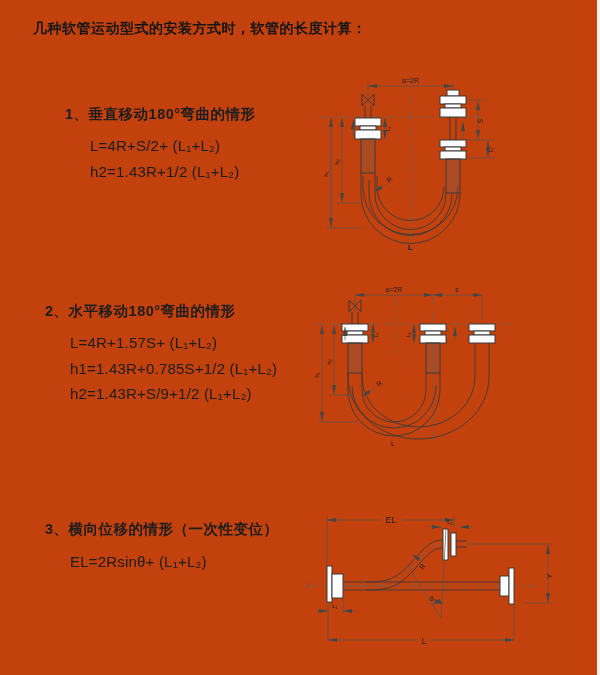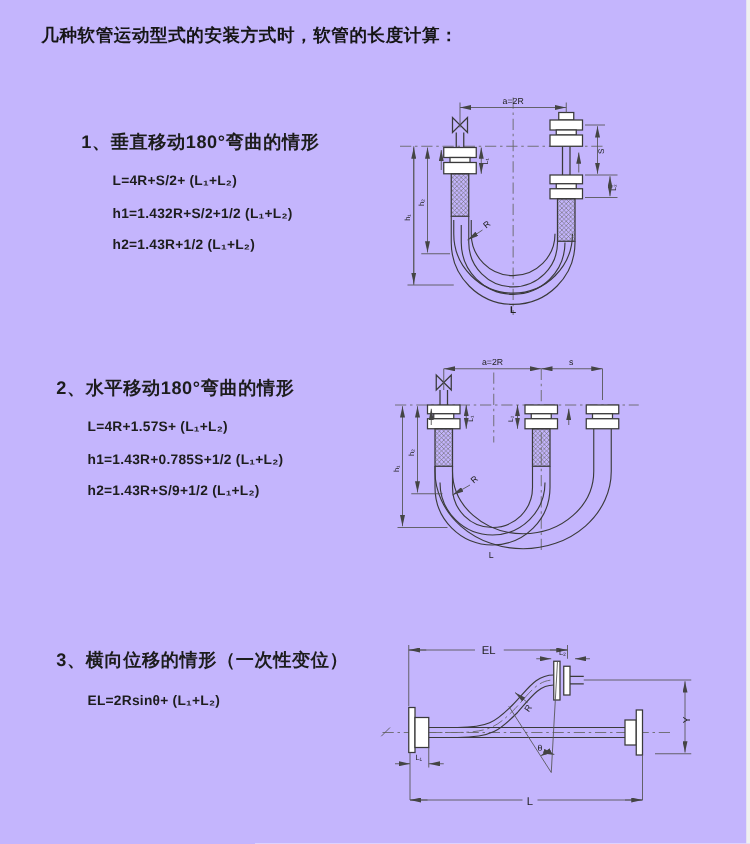--- a/index.html
+++ b/index.html
@@ -1,32 +1,32 @@
 <!DOCTYPE html>
 <html><head>
 <meta charset="utf-8">
 <style>
   html,body{margin:0;padding:0;background:#fff;}
   .page{
-    position:relative;width:600px;height:675px;background:#c4b5fd;
+    position:relative;width:600px;height:675px;background:#c2410c;
     font-family:"Liberation Sans","DejaVu Sans",sans-serif;color:#222;
     overflow:hidden;
   }
   .page::after{content:"";position:absolute;top:0;right:0;width:3px;height:675px;background:#f0f0f0;}
   .doc-title{
     position:absolute;left:33px;top:20px;font-size:14px;font-weight:700;
     color:#161616;letter-spacing:.5px;white-space:nowrap;
   }
   .section{position:absolute;left:45px;}
   .sec-1{top:104px;margin-left:20px;}
   .sec-2{top:301px;}
   .sec-3{top:519px;}
   .sec-heading{font-size:14.5px;font-weight:700;color:#1d1d1d;line-height:20px;letter-spacing:.5px;white-space:nowrap;}
   .formulas{margin:9px 0 0 25px;}
-  .formula{font-size:11px;line-height:25.5px;color:#1d1d1d;white-space:nowrap;letter-spacing:.2px;font-weight:bold;}
+  .formula{font-size:15px;line-height:25.5px;color:#1d1d1d;white-space:nowrap;letter-spacing:.2px;}
   .sec-3 .formula{line-height:27px;}
   .diagram{position:absolute;}
   .d1{left:306px;top:72px;}
   .d2{left:306px;top:282px;}
   .d3{left:296px;top:498px;}
   svg{display:block;overflow:visible;}
   svg text{fill:#222;font-family:"Liberation Sans","DejaVu Sans",sans-serif;}
   .cl{stroke:#666;stroke-width:.7;fill:none;stroke-dasharray:9 3 2 3;}
   .thin{stroke:#555;stroke-width:.7;fill:none;}
   .med{stroke:#3a3a3a;stroke-width:1;fill:none;}
@@ -49,21 +49,20 @@
       </marker>
     </defs>
   </svg>
 
   <div class="doc-title">几种软管运动型式的安装方式时，软管的长度计算：</div>
 
   <div class="section sec-1">
     <div class="sec-heading">1、垂直移动180°弯曲的情形</div>
     <div class="formulas">
       <div class="formula">L=4R+S/2+ (L₁+L₂)</div>
-      <div class="formula">h1=1.432R+S/2+1/2 (L₁+L₂)</div>
       <div class="formula">h2=1.43R+1/2 (L₁+L₂)</div>
     </div>
   </div>
 
   <div class="diagram d1">
   <svg width="290" height="185" viewBox="0 0 290 185">
     <g>
       <path class="cl" d="M104.5,6 V180"></path>
       <path class="cl" d="M14,45 H176"></path>
     </g>

